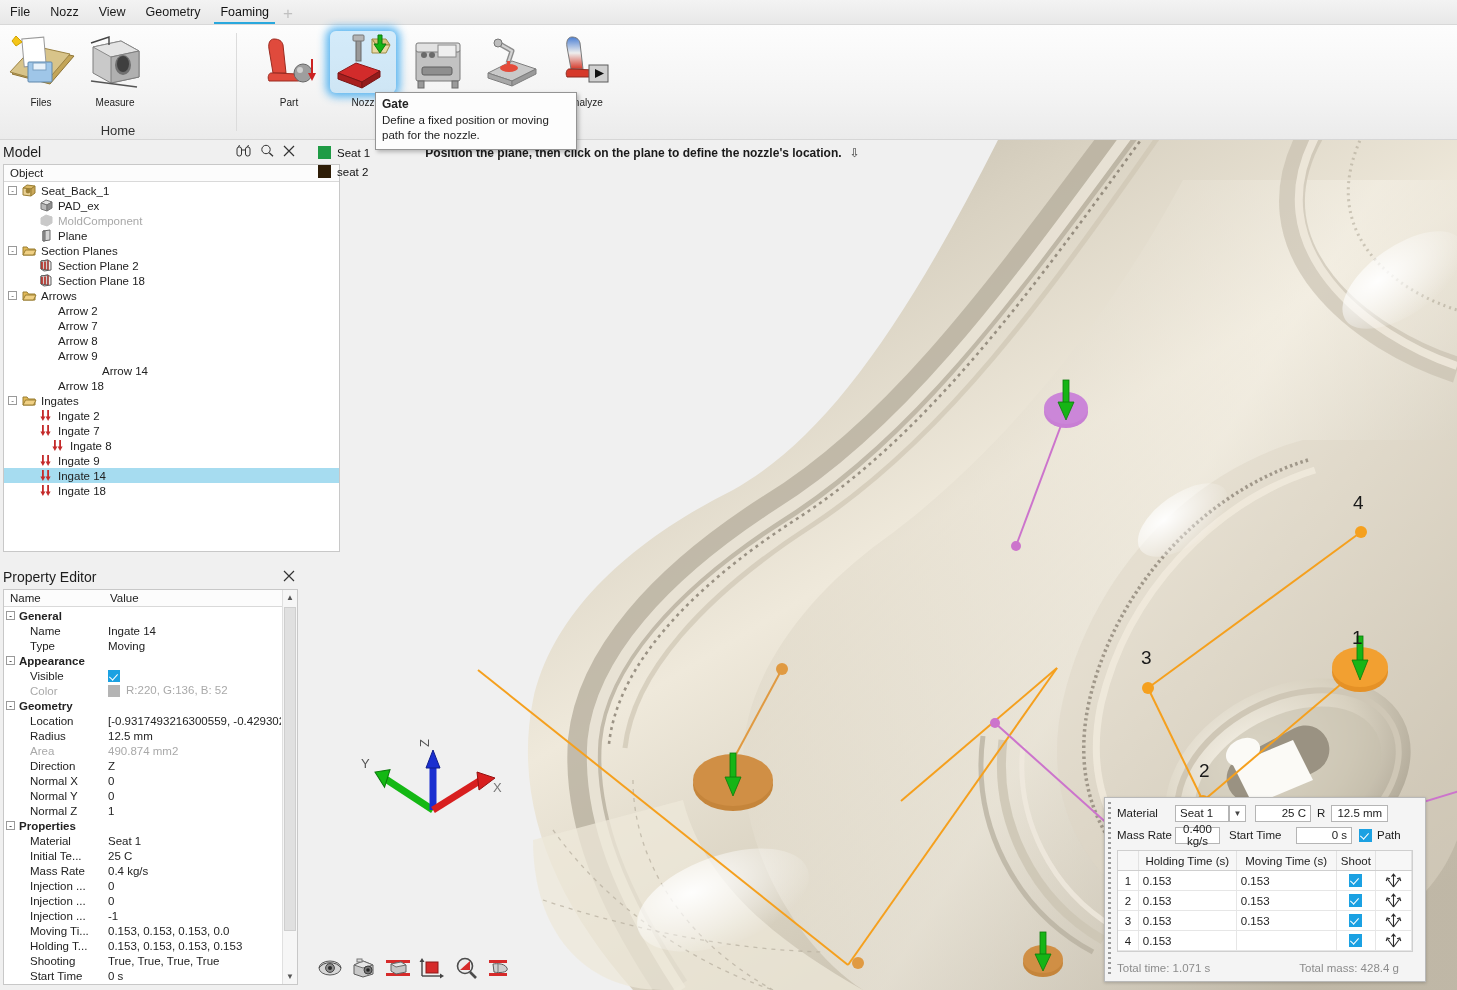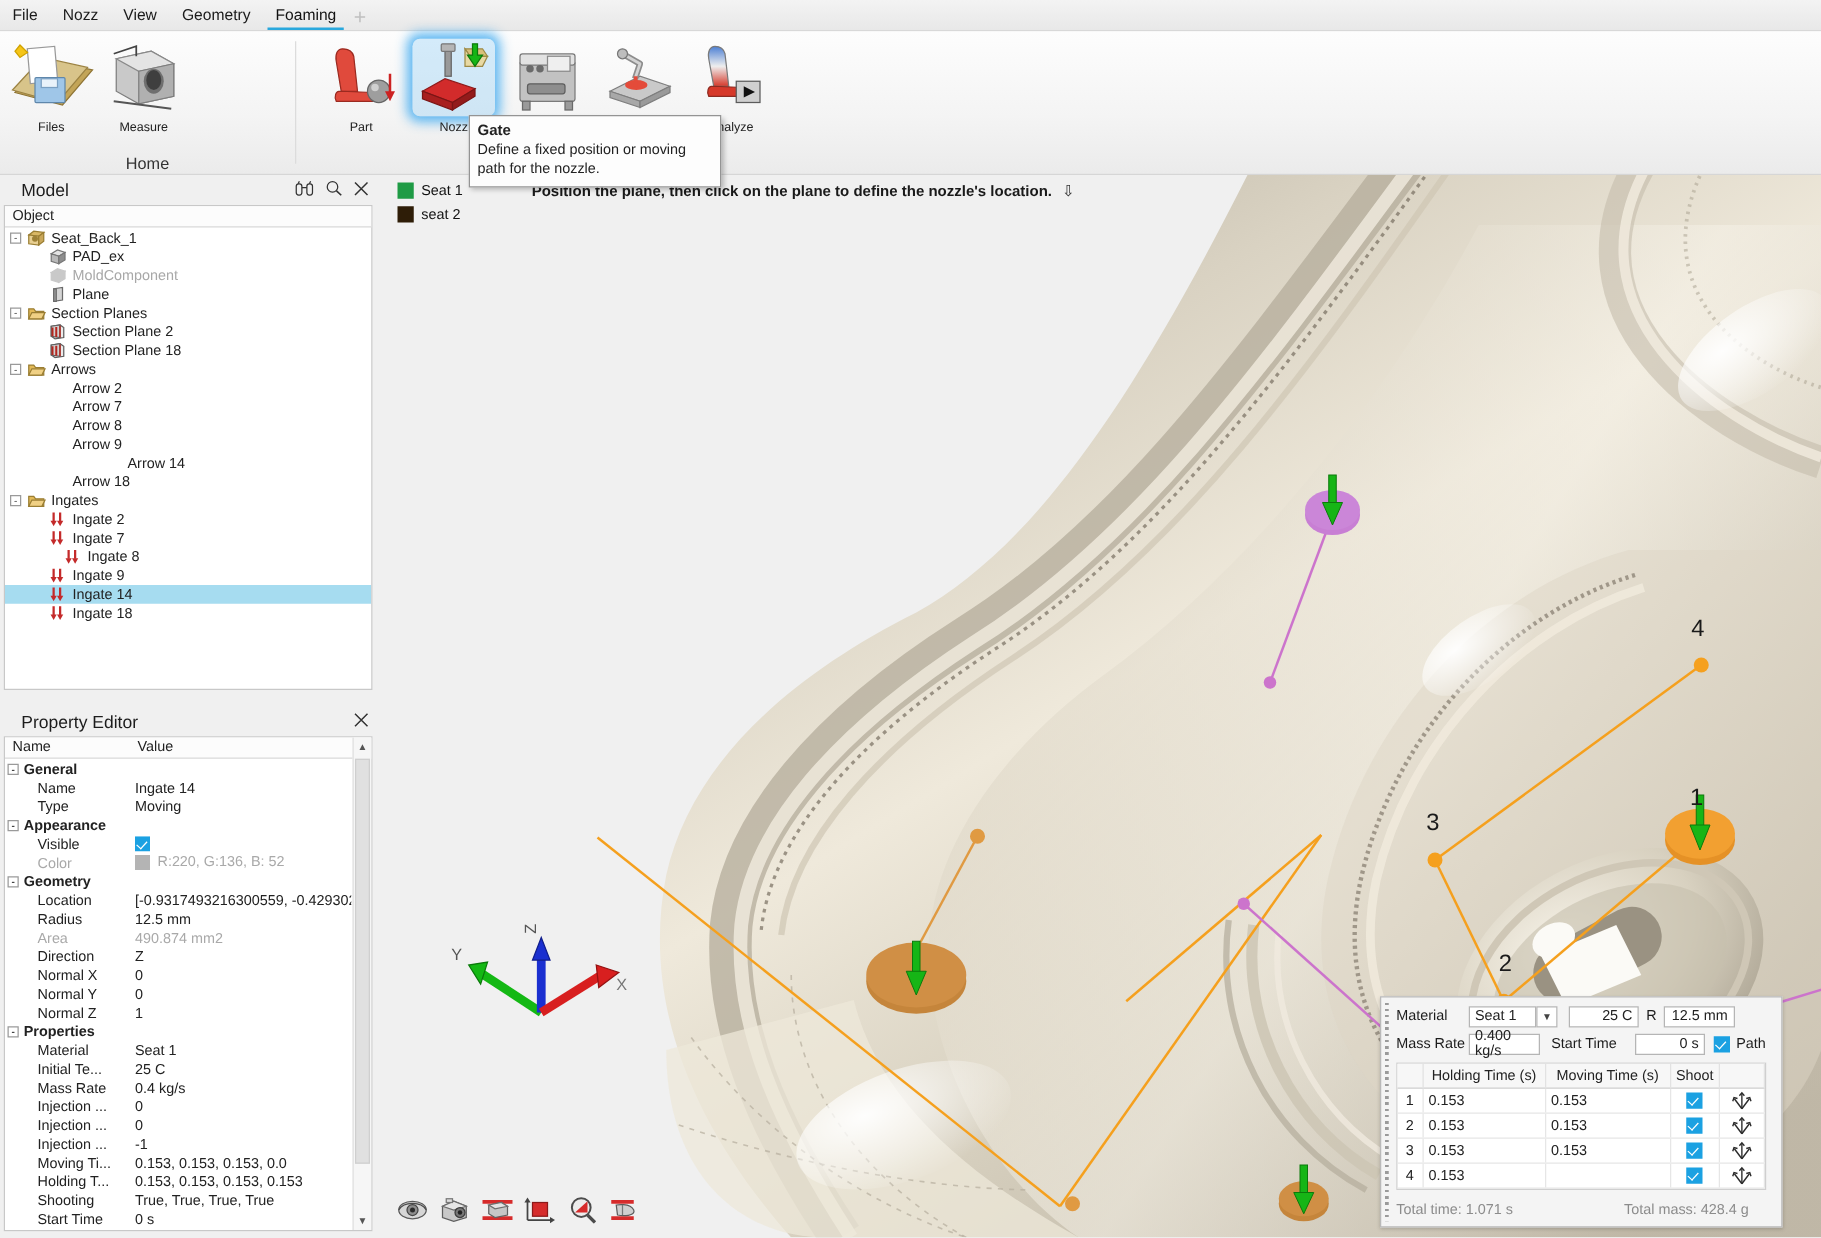--- a/index.html
+++ b/index.html
@@ -81,28 +81,28 @@
     background:#f0f0f0; display:flex; align-items:center;
     justify-content:center; z-index:28;
   }
   #prompt-bar .ptxt { font-weight:bold; font-size:12px; color:#1a1a1a;}
   #prompt-bar .pchev { margin-left:8px; color:#333; font-size:12px; }
 
   
   #leftdock { position:absolute; left:0; top:140px; width:303px; height:850px; background:#f0f0f0;}
 
   .panel-title {
-    display:flex; align-items:center; height:24px; padding-left:17px;
+    display:flex; align-items:center; height:24px; padding-left:3px;
     font-size:14px; color:#1c1c1c;
   }
   .panel-title .ptools { margin-left:auto; display:flex; gap:9px; padding-right:8px; }
 
   #model-panel { position:absolute; left:0; top:0; width:303px; height:425px; }
   #model-box {
-    position:absolute; left:3px; top:24px; width:295px; height:388px;
+    position:absolute; left:3px; top:24px; width:337px; height:388px;
     background:#fff; border:1px solid #c8c8c8;
   }
   .col-hdr {
     height:17px; background:#fcfcfc; border-bottom:1px solid #d9d9d9;
     font-size:11.5px; padding-left:6px; line-height:17px; color:#222;
   }
   .tree { position:absolute; top:18px; left:0; right:0; bottom:0; overflow:hidden; }
   .tnode { display:flex; align-items:center; height:15px; font-size:11.5px; white-space:nowrap;}
   .tnode.sel { background:#a6dcf0; }
   .tnode.dim { color:#a8a8a8; }
@@ -979,21 +979,21 @@
         <span>Seat 1</span>
         <span class="caret">▼</span>
       </span>
       <span class="np-field right" style="width:56px;margin-left:26px;">25 C</span>
       <span class="np-lab" style="margin-left:6px;">R</span>
       <span class="np-field" style="width:57px;margin-left:6px;justify-content:center;">12.5 mm</span>
     </div>
 
     <div class="np-row">
       <span class="np-lab" style="width:58px;">Mass Rate</span>
-      <span class="np-field" style="width:57px;justify-content:center;">0.400 kg/s</span>
+      <span class="np-field" style="width:45px;justify-content:center;text-align:center;">0.400 kg/s</span>
       <span class="np-lab" style="margin-left:9px;width:62px;">Start Time</span>
       <span class="np-field right" style="width:56px;margin-left:5px;">0 s</span>
       <span class="chk-sm" style="margin-left:7px;"></span>
       <span class="np-lab" style="margin-left:5px;">Path</span>
     </div>
 
     <div class="np-table">
       <div class="np-th">
         <div class="c-idx"></div>
         <div class="c-hold" style="justify-content:center;">Holding Time (s)</div>

